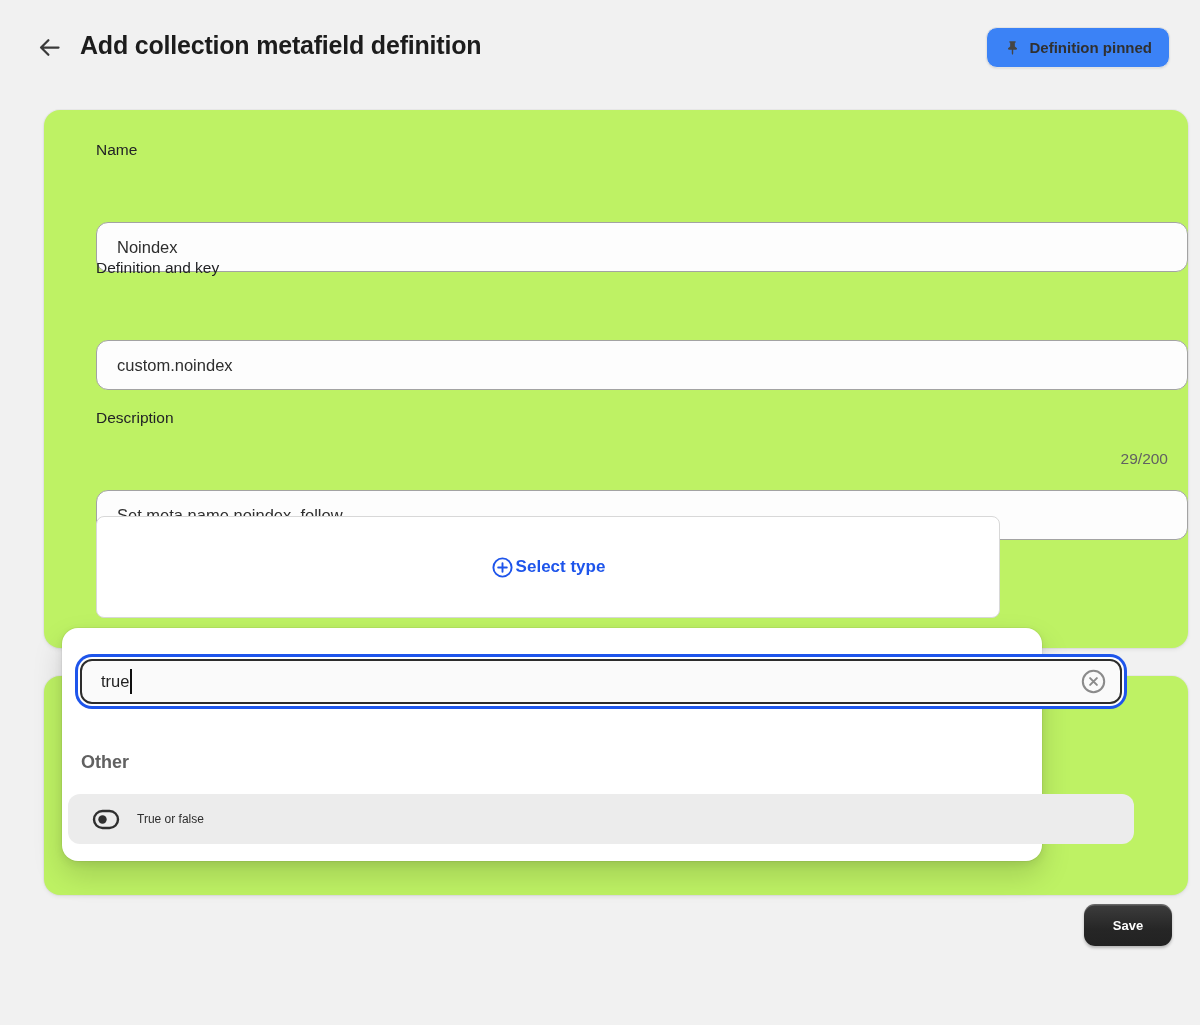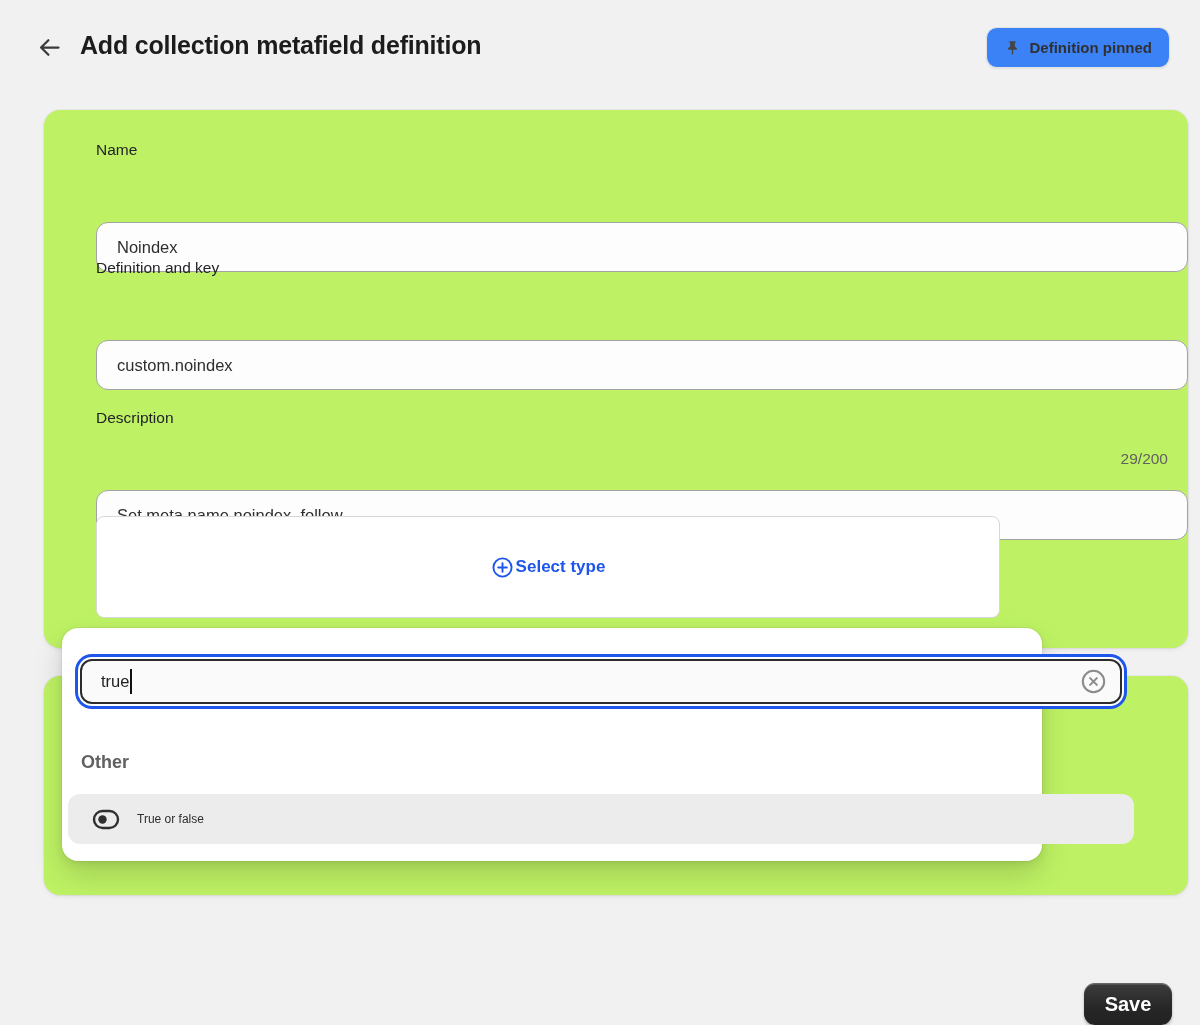--- a/index.html
+++ b/index.html
@@ -117,27 +117,27 @@
   .option-row {
     position: absolute; left: 6px; top: 166px;
     width: 1066px; height: 50px;
     background: #ececec; border-radius: 12px;
     display: flex; align-items: center; gap: 17px;
     padding-left: 24px; cursor: pointer;
   }
   .option-label { font-size: 12px; color: #2e2e2e; }
   
   .save-btn {
-    position: absolute; left: 1084px; top: 983px;
+    position: absolute; left: 1084px; top: 904px;
     width: 88px; height: 42px;
     background: linear-gradient(180deg, #3d3d3d 0%, #262626 60%, #222222 100%);
     border: none; border-radius: 11px;
     box-shadow: inset 0 1.5px 0 rgba(255,255,255,0.22), 0 2px 3px rgba(0,0,0,0.25);
     color: #ffffff; font-family: "Liberation Sans", sans-serif;
-    font-size: 20px; font-weight: 700;
+    font-size: 13px; font-weight: 700;
     cursor: pointer;
   }
 </style>
 </head>
 <body>
 
 <div class="canvas">
 
   <div class="back-btn">
     <span style="display:flex">

